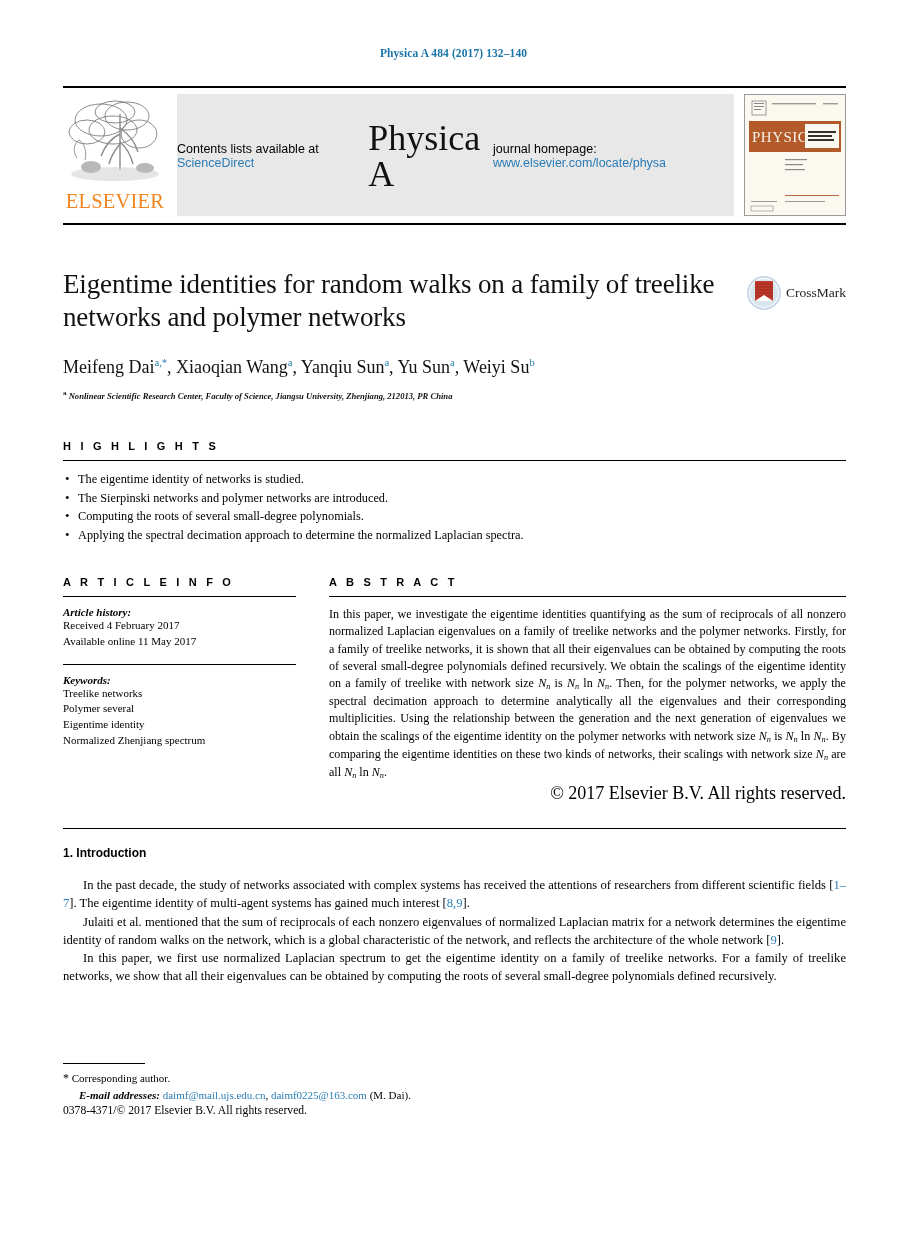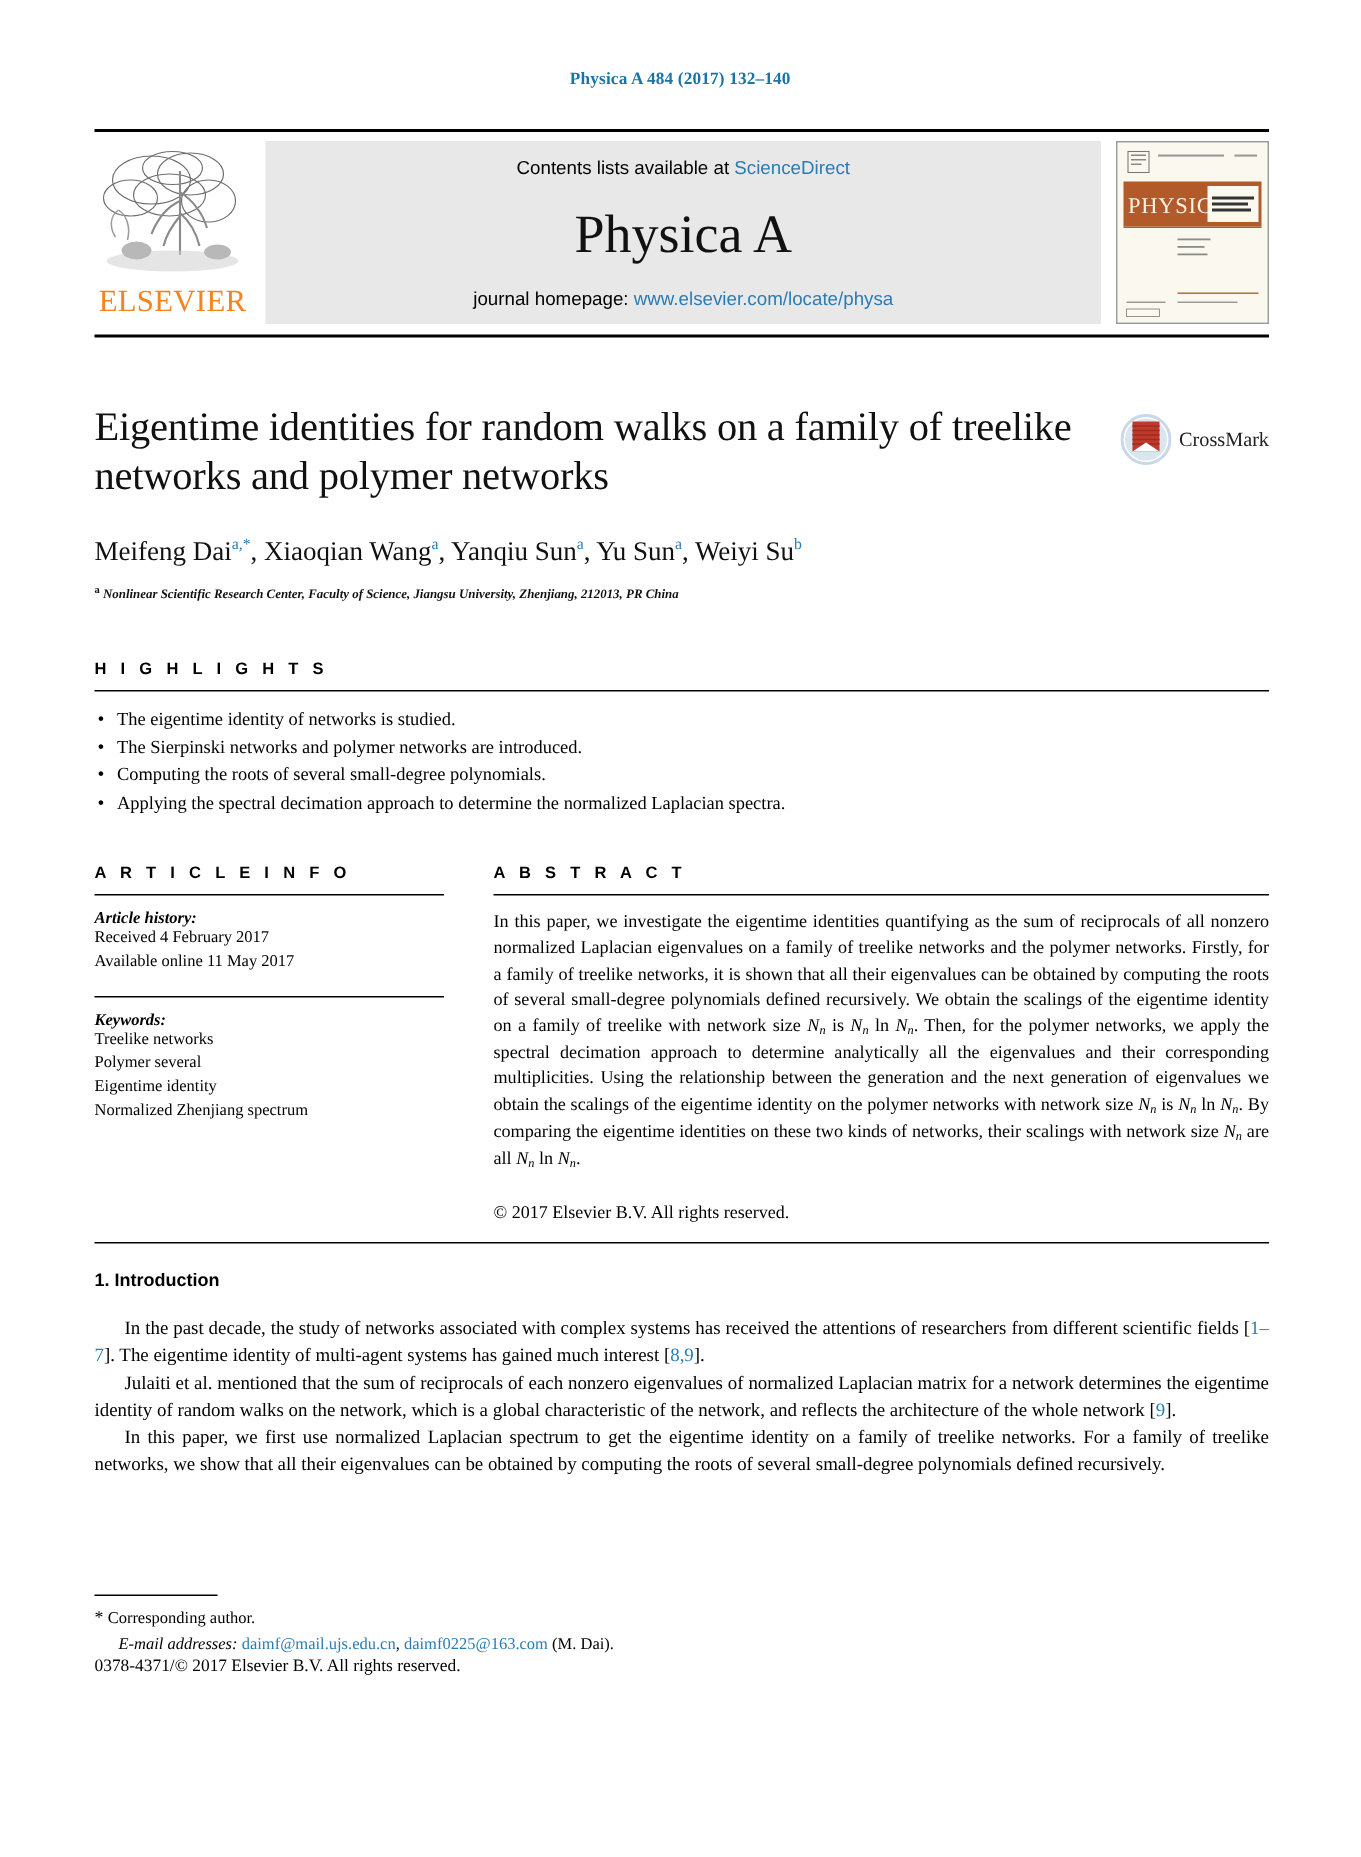--- a/index.html
+++ b/index.html
@@ -71,21 +71,21 @@
     letter-spacing: 0.2px;
     line-height: 1;
     margin-top: 1px;
   }
   .journal-band {
     flex: 1 1 auto;
     background: #e8e8e8;
     margin-left: 10px;
     margin-right: 10px;
     display: flex;
-    flex-direction: column;
+    flex-direction: row;
     align-items: center;
     justify-content: space-between;
     padding: 11px 0 10px 0;
     box-sizing: border-box;
   }
   .contents-line {
     font-family: "Liberation Sans", sans-serif;
     font-size: 12.5px;
     color: #000;
   }
@@ -226,22 +226,23 @@
   }
   .info-rule2 { border-top: 1.2px solid #000; margin-top: 14px; }
 
   .abs-text {
     font-size: 12.1px;
     line-height: 1.43;
     text-align: justify;
     margin-top: 9px;
   }
   .abs-copy {
-    font-size: 12px;
-    margin-top: 19px;
+    font-size: 18px;
+    text-align: right;
+    margin-top: 1px;
   }
   i.var { font-style: italic; }
   .sub { font-size: 0.68em; vertical-align: -0.28em; }
 
   
   .divider-strong {
     position: absolute;
     left: 63px;
     top: 828px;
     width: 783px;
@@ -280,21 +281,21 @@
     left: 63px;
     top: 1069px;
     width: 783px;
   }
   .fn-line {
     font-size: 11px;
     line-height: 1.5;
   }
   .fn-star { font-size: 12px; }
   .fn-indent { padding-left: 16px; }
-  .fn-em { font-style: italic; font-weight: normal; }
+  .fn-em { font-style: italic; font-weight: bold; }
   .doi-line {
     margin-top: 11px;
     font-size: 11.6px;
     color: #2a7cb5;
   }
   .issn-line {
     font-size: 11.6px;
     color: #000;
   }
 </style>

